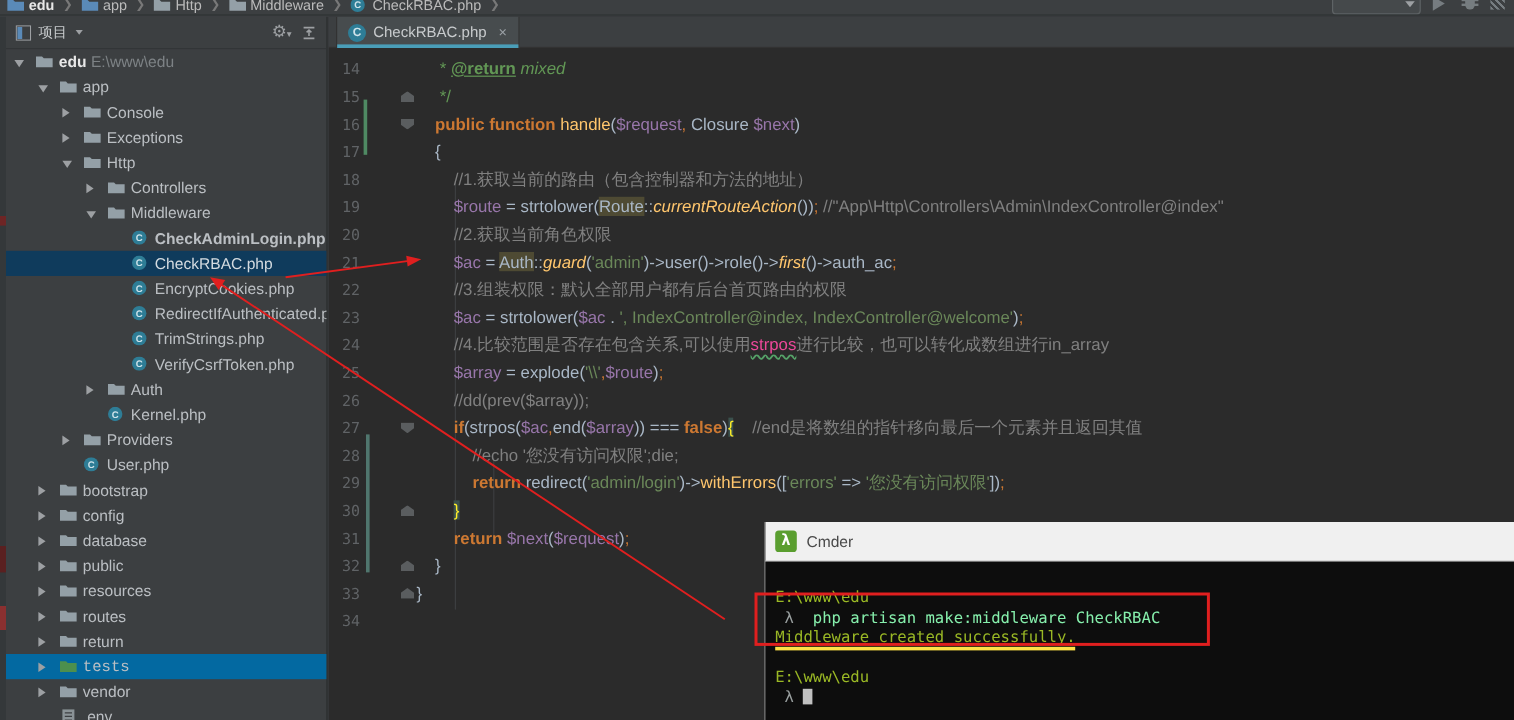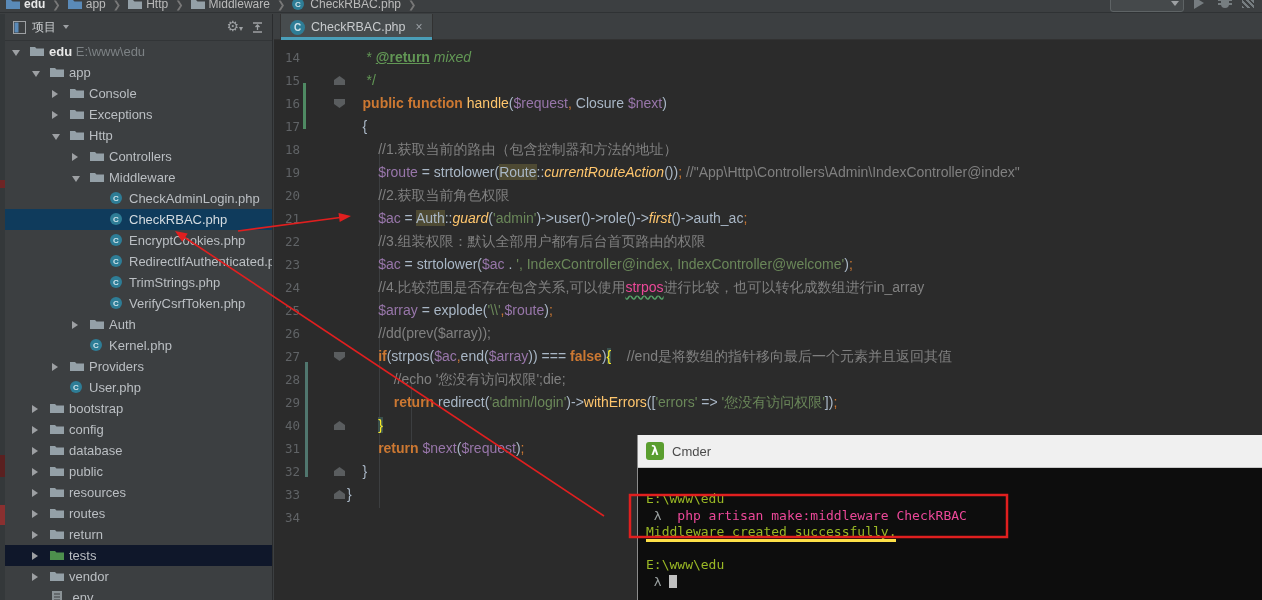--- a/index.html
+++ b/index.html
@@ -41,21 +41,21 @@
     border-bottom:1px solid #323537; display:flex; align-items:center; padding:0 8px; }
   #panel-title { color:#c8cbcd; font-size:12px; margin-left:6px; }
   .hdr-caret { width:0; height:0; border-left:3.5px solid transparent; border-right:3.5px solid transparent;
     border-top:4px solid #9da0a3; margin-left:7px; }
   #panel-hdr-right { margin-left:auto; display:flex; align-items:center; gap:8px; }
   #gear { color:#9da0a3; font-size:14px; line-height:14px; }
   #tree { position:absolute; left:0; top:27px; width:100%; height:559px; overflow:hidden; }
   .trow { position:absolute; left:0; width:268px; height:21px; display:flex; align-items:center;
     color:#bbbfc3; font-size:13px; white-space:nowrap; }
   .trow.sel { background:#0f3b5c; color:#d4dbe0; }
-  .trow.grn { background:#0f172a; }
+  .trow.grn { background:#0369a1;font-family:Liberation Mono, monospace; }
   .tarrow { position:absolute; width:0; height:0; }
   .tarrow.open { border-left:4.5px solid transparent; border-right:4.5px solid transparent; border-top:6px solid #9da0a3; margin-top:2px; }
   .tarrow.closed { border-top:4.5px solid transparent; border-bottom:4.5px solid transparent; border-left:6px solid #9da0a3; }
   .ticon { position:absolute; top:4px; }
   .tlabel { position:absolute; top:3px; }
   .tlabel b { font-weight:bold; color:#e8e8e8; }
   .tpath { color:#7d8285; }
 
   
   #editor-col { position:absolute; left:274px; top:14px; width:988px; height:586px; background:#2b2b2b; }
@@ -94,21 +94,21 @@
     display:flex; align-items:center; padding-left:8px; gap:8px; border-bottom:1px solid #c9c9c9; }
   #cmder-icon { width:18px; height:18px; background:#5a9e2f; border-radius:3px; color:#ffffff;
     font-size:13px; font-weight:bold; text-align:center; line-height:18px;
     font-family:"DejaVu Sans Mono", monospace; }
   #cmder-name { color:#4a4a4a; font-size:13px; }
   #cmder-body { position:absolute; left:0; top:33px; width:100%; height:132px; background:#0d0d0d; }
   .tline { position:absolute; left:8px; white-space:pre; font-family:"DejaVu Sans Mono", monospace;
     font-size:13px; line-height:16px; }
   .t-green { color:#9ab825; }
   .t-green-u { color:#9ab825; border-bottom:3px solid #fde047; }
-  .t-gray { color:#ec4899; }
+  .t-gray { color:#86efac; }
   .t-prompt { color:#9aa0a0; }
   .cursor-block { display:inline-block; width:8px; height:13px; background:#c0c0c0; vertical-align:-2px; }
 
   
   #annot { position:absolute; left:0; top:0; width:1262px; height:600px; pointer-events:none; }
 
   svg { display:block; }
 </style>
 </head>
 <body>
@@ -256,21 +256,21 @@
           </span>
           <span class="tlabel" style="left: 104px;">Middleware</span>
         </div>
         <div class="trow" style="top: 147px;">
           <span class="ticon" style="left: 105px;">
             <svg width="14" height="12" viewBox="0 0 14 12">
               <circle cx="6" cy="6" r="6" fill="#2e7d96"></circle>
               <text x="6" y="9" font-size="8" font-weight="bold" fill="#cfe3ea" text-anchor="middle" font-family="Liberation Sans,sans-serif">C</text>
             </svg>
           </span>
-          <span class="tlabel" style="left: 124px;">CheckAdminLogin.php</span>
+          <span class="tlabel" style="left: 124px; font-weight: bold;">CheckAdminLogin.php</span>
         </div>
         <div class="trow sel" style="top: 168px;">
           <span class="ticon" style="left: 105px;">
             <svg width="14" height="12" viewBox="0 0 14 12">
               <circle cx="6" cy="6" r="6" fill="#2e7d96"></circle>
               <text x="6" y="9" font-size="8" font-weight="bold" fill="#cfe3ea" text-anchor="middle" font-family="Liberation Sans,sans-serif">C</text>
             </svg>
           </span>
           <span class="tlabel" style="left: 124px;">CheckRBAC.php</span>
         </div>
@@ -479,21 +479,21 @@
         <div class="lnum" style="top: 259px;">25</div>
         <div class="codeline" style="top: 259px;"><span class="s-txt">        </span><span class="s-var">$array</span><span class="s-txt"> = </span><span class="s-txt">explode(</span><span class="s-str">'\\'</span><span class="s-semi">,</span><span class="s-var">$route</span><span class="s-txt">)</span><span class="s-semi">;</span></div>
         <div class="lnum" style="top: 282px;">26</div>
         <div class="codeline" style="top: 282px;"><span class="s-txt">        </span><span class="s-com">//dd(prev($array));</span></div>
         <div class="lnum" style="top: 305px;">27</div>
         <div class="codeline" style="top: 305px;"><span class="s-txt">        </span><span class="s-kw">if</span><span class="s-txt">(strpos(</span><span class="s-var">$ac</span><span class="s-semi">,</span><span class="s-txt">end(</span><span class="s-var">$array</span><span class="s-txt">)) === </span><span class="s-kw">false</span><span class="s-txt">)</span><span class="s-braceHl">{</span><span class="s-txt">    </span><span class="s-com">//end是将数组的指针移向最后一个元素并且返回其值</span></div>
         <div class="lnum" style="top: 328px;">28</div>
         <div class="codeline" style="top: 328px;"><span class="s-txt">            </span><span class="s-com">//echo '您没有访问权限';die;</span></div>
         <div class="lnum" style="top: 351px;">29</div>
         <div class="codeline" style="top: 351px;"><span class="s-txt">            </span><span class="s-kw">return</span><span class="s-txt"> redirect(</span><span class="s-str">'admin/login'</span><span class="s-txt">)-&gt;</span><span class="s-fn">withErrors</span><span class="s-txt">([</span><span class="s-str">'errors'</span><span class="s-txt"> =&gt; </span><span class="s-str">'您没有访问权限'</span><span class="s-txt">])</span><span class="s-semi">;</span></div>
-        <div class="lnum" style="top: 374px;">40</div>
+        <div class="lnum" style="top: 374px;">30</div>
         <div class="codeline" style="top: 374px;"><span class="s-txt">        </span><span class="s-braceHl">}</span></div>
         <div class="lnum" style="top: 397px;">31</div>
         <div class="codeline" style="top: 397px;"><span class="s-txt">        </span><span class="s-kw">return</span><span class="s-txt"> </span><span class="s-var">$next</span><span class="s-txt">(</span><span class="s-var">$request</span><span class="s-txt">)</span><span class="s-semi">;</span></div>
         <div class="lnum" style="top: 420px;">32</div>
         <div class="codeline" style="top: 420px;"><span class="s-txt">    }</span></div>
         <div class="lnum" style="top: 443px;">33</div>
         <div class="codeline" style="top: 443px;"><span class="s-txt">}</span></div>
         <div class="lnum" style="top: 466px;">34</div>
         <div class="codeline" style="top: 466px;"></div>
         <div class="fold up" style="top: 36px;"></div>

